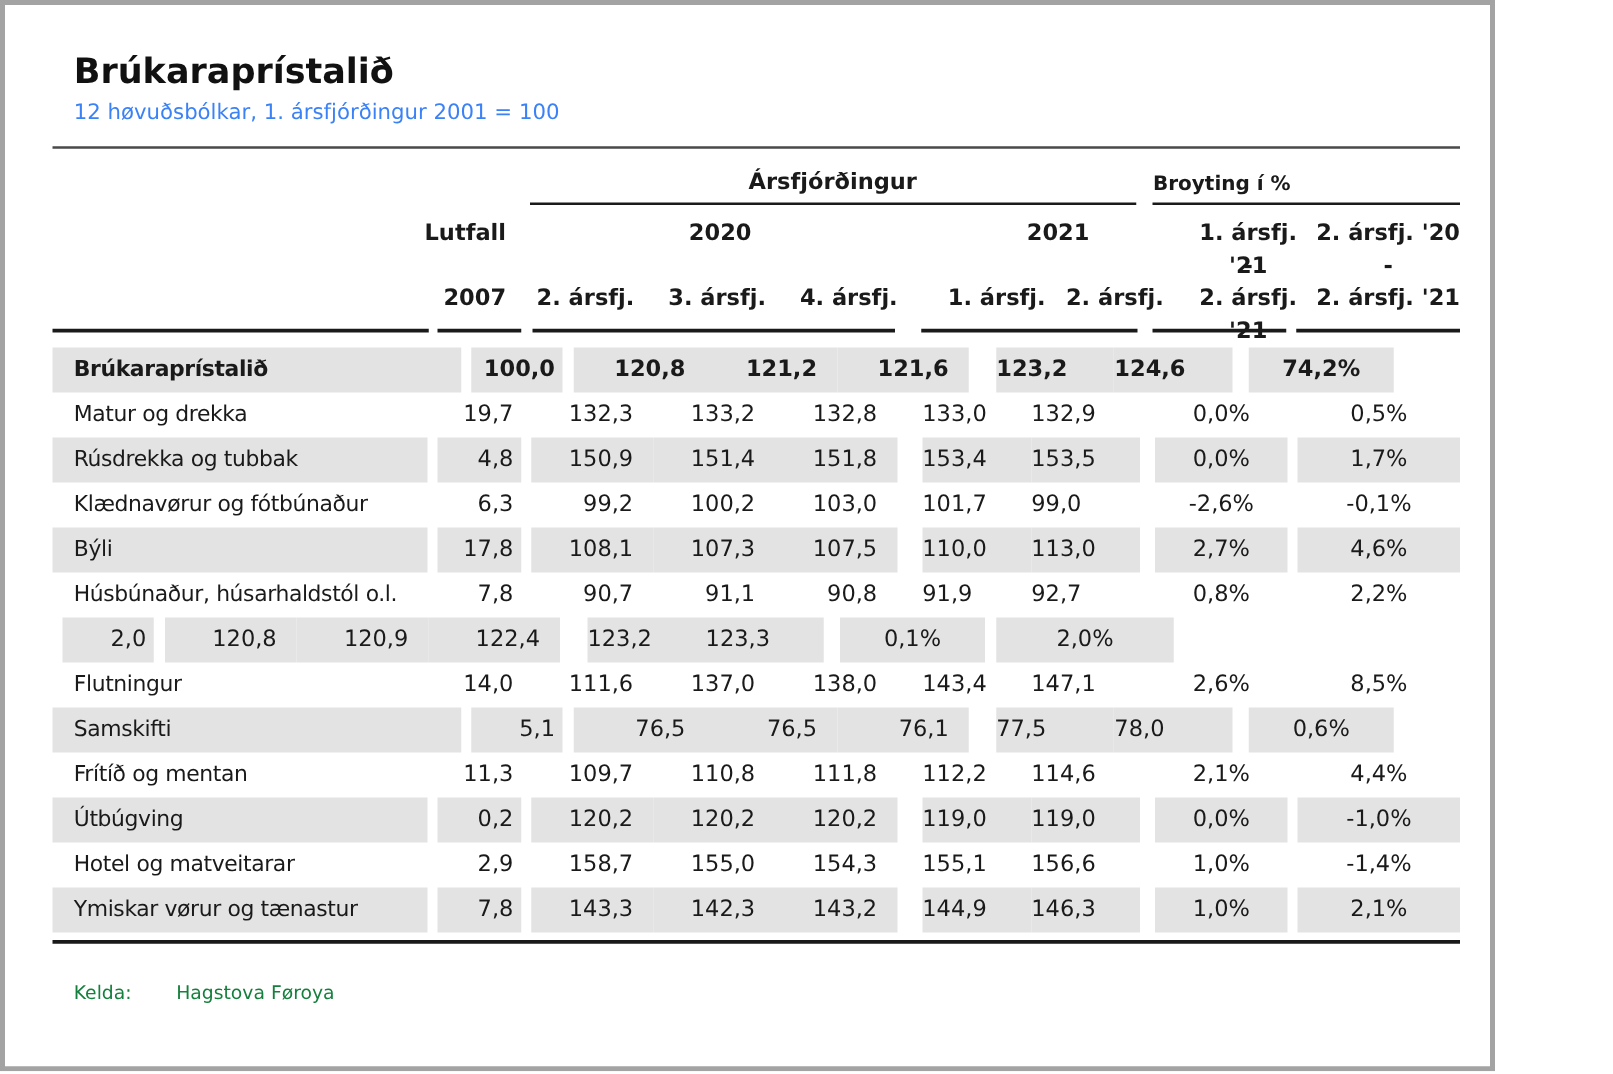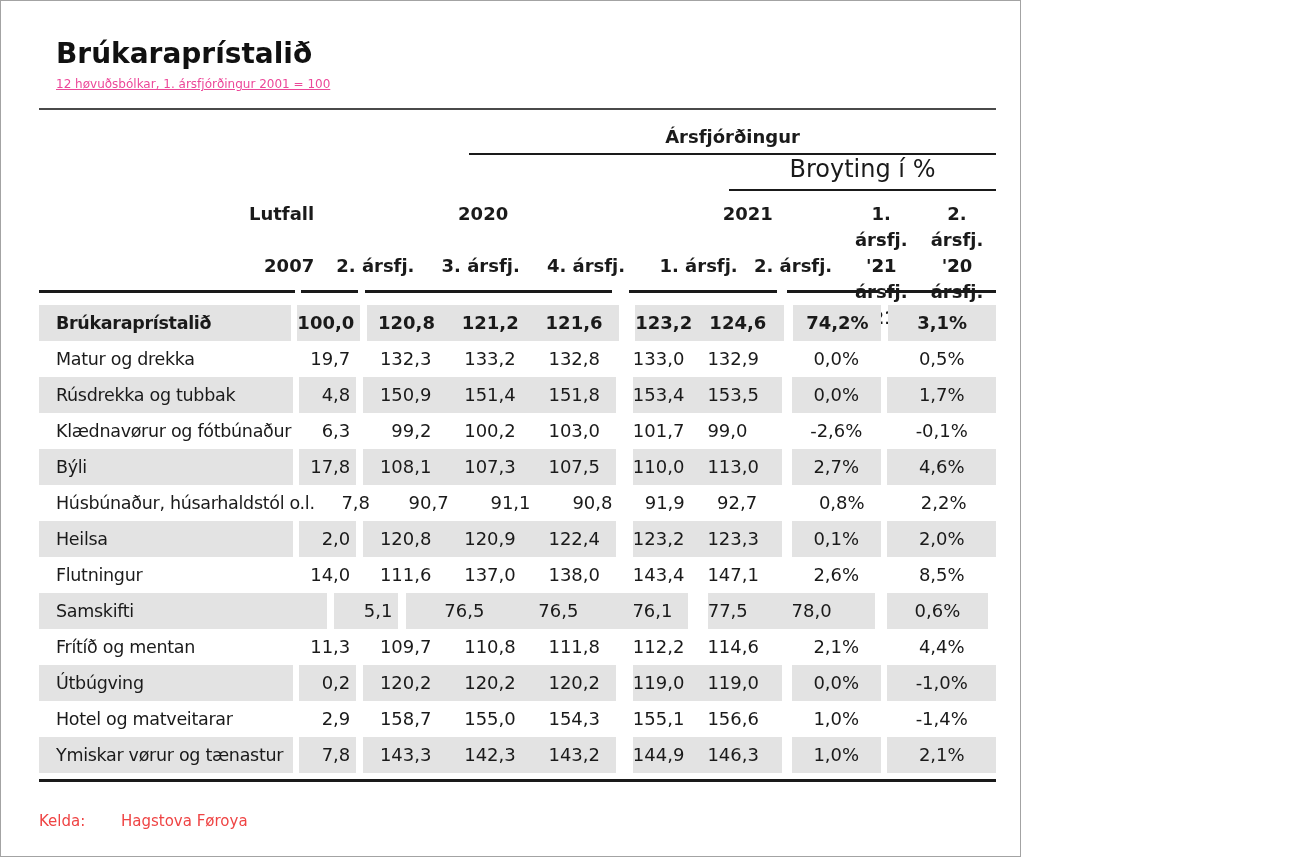--- a/index.html
+++ b/index.html
@@ -1,37 +1,37 @@
 <!DOCTYPE html>
 <html><head>
 <meta charset="utf-8">
 <style>
   * { margin:0; padding:0; box-sizing:border-box; }
   html,body { background:#fff; }
   .page {
-    width:1021px; height:857px;
-    border:1px solid #a3a3a3;
+    width:1196px; height:857px;
+    border:4px solid #a3a3a3;
     background:#fff;
     font-family:"DejaVu Sans","Liberation Sans",sans-serif;
     color:#1a1a1a;
     overflow:hidden;
   }
   .content { padding:0 24px 0 38px; }
 
   .title { margin:36px 0 0 17px; font-size:28px; font-weight:700; color:#111; }
-  .subtitle { margin:7px 0 0 17px; font-size:12px; color:#ec4899;text-decoration:underline; }
+  .subtitle { margin:7px 0 0 17px; font-size:17px; color:#3b82f6; }
   .top-rule { height:0; border-bottom:2px solid #4a4a4a; margin-top:17px; }
 
   
-  .group-row { display:flex; align-items:flex-end; margin-top:16px;flex-direction:column; }
+  .group-row { display:flex; align-items:flex-end; margin-top:16px; }
   .g-spacer { width:415px; }
   .g-quarters { width:527px; text-align:center; font-size:18px; font-weight:700;
                 padding-bottom:6px; border-bottom:2px solid #1a1a1a; }
   .g-gap { width:15px; }
-  .g-change { width:267px; text-align:center; font-size:24px; font-weight:400;
+  .g-change { width:267px; text-align:left; font-size:16px; font-weight:700;
               padding-bottom:6px; border-bottom:2px solid #1a1a1a; }
 
   
   .sub-row { display:flex; margin-top:10px; font-size:18px; font-weight:700; }
   .h-line { height:26px; line-height:26px; }
   .h-label { width:327px; }
   .h-gapA { width:8px; }
   .h-lutfall { width:73px; text-align:right; padding-right:6px;margin-left:26px; }
   .h-gapB { width:9px; }
   .h-2020 { width:316px; }
@@ -71,21 +71,21 @@
   .c-gd { width:13px; }
   .c-p1 { width:116px; text-align:center; }
   .c-ge { width:9px; }
   .c-p2 { width:142px; text-align:center; }
   .striped .c-label, .striped .c-lut, .striped .c-q,
   .striped .c-r, .striped .c-p1, .striped .c-p2 { background:#e3e3e3; }
   .bold { font-weight:700; }
 
   .bottom-rule { height:3px; background:#1a1a1a; margin-top:6px; }
 
-  .footer { margin-top:30px; font-size:15px; color:#ef4444; display:flex;align-items:center; }
+  .footer { margin-top:30px; margin-left:17px; font-size:15px; color:#15803d; display:flex;align-items:center; }
   .footer .src-label { width:82px; }
 </style>
 </head>
 <body>
 
 <div class="page">
   <div class="content">
 
     <div class="title">Brúkaraprístalið</div>
     <div class="subtitle">12 høvuðsbólkar, 1. ársfjórðingur 2001 = 100</div>
@@ -161,21 +161,20 @@
           <div class="c-gb"></div>
           <div class="c-q">120,8</div>
           <div class="c-q">121,2</div>
           <div class="c-q">121,6</div>
           <div class="c-gc"></div>
           <div class="c-r">123,2</div>
           <div class="c-r">124,6</div>
           <div class="c-gd"></div>
           <div class="c-p1">74,2%</div>
           <div class="c-ge"></div>
-          <div class="c-p2">3,1%</div>
         </div>
         <div class="t-row">
           <div class="c-label">Matur og drekka</div>
           <div class="c-ga"></div>
           <div class="c-lut">19,7</div>
           <div class="c-gb"></div>
           <div class="c-q">132,3</div>
           <div class="c-q">133,2</div>
           <div class="c-q">132,8</div>
           <div class="c-gc"></div>
@@ -244,21 +243,20 @@
           <div class="c-q">90,8</div>
           <div class="c-gc"></div>
           <div class="c-r">91,9</div>
           <div class="c-r">92,7</div>
           <div class="c-gd"></div>
           <div class="c-p1">0,8%</div>
           <div class="c-ge"></div>
           <div class="c-p2">2,2%</div>
         </div>
         <div class="t-row striped">
-          <div class="c-label">Heilsa</div>
           <div class="c-ga"></div>
           <div class="c-lut">2,0</div>
           <div class="c-gb"></div>
           <div class="c-q">120,8</div>
           <div class="c-q">120,9</div>
           <div class="c-q">122,4</div>
           <div class="c-gc"></div>
           <div class="c-r">123,2</div>
           <div class="c-r">123,3</div>
           <div class="c-gd"></div>

